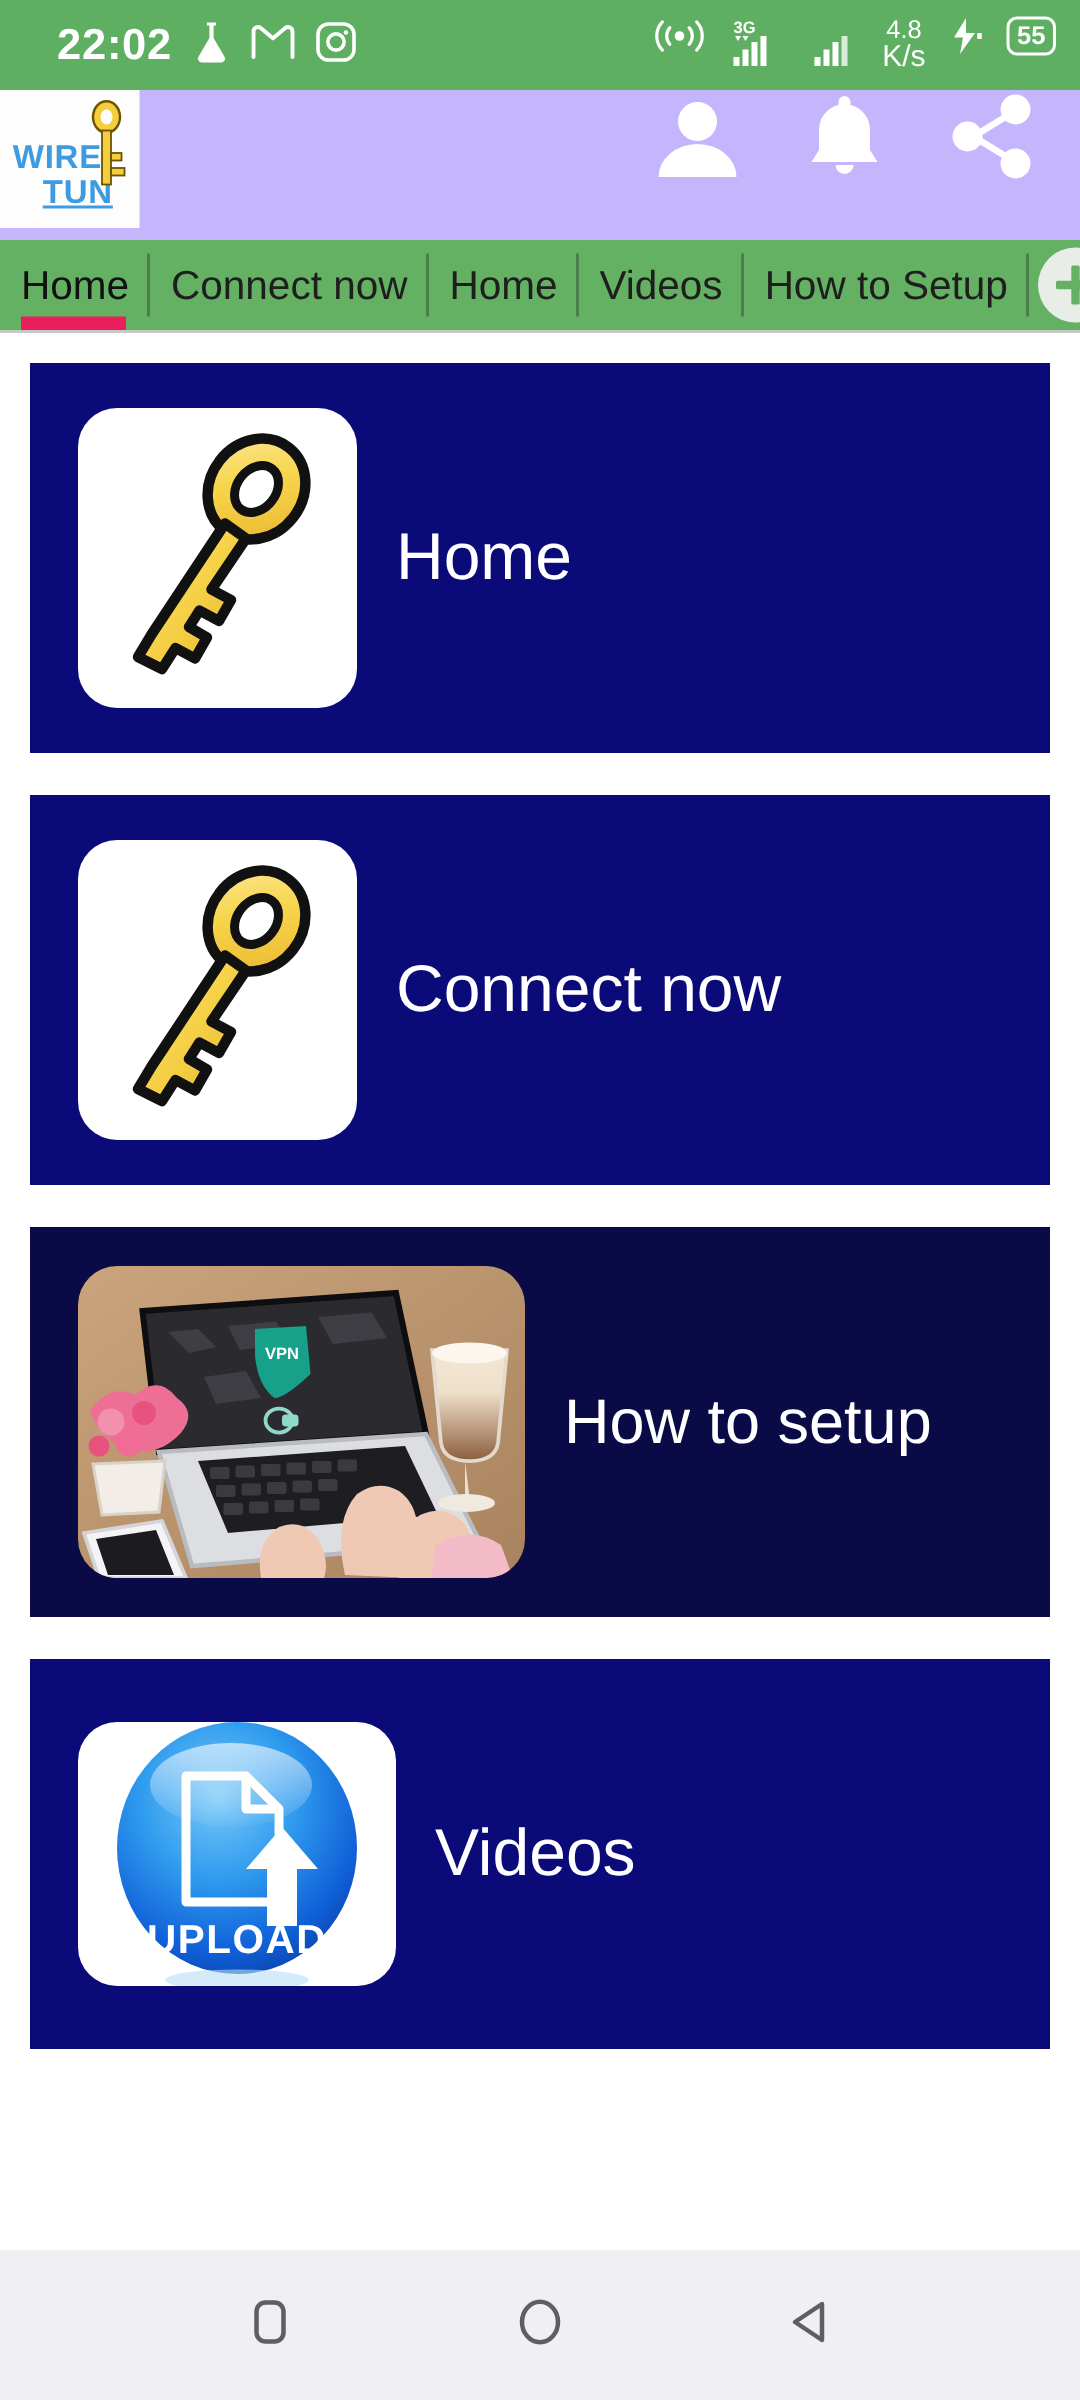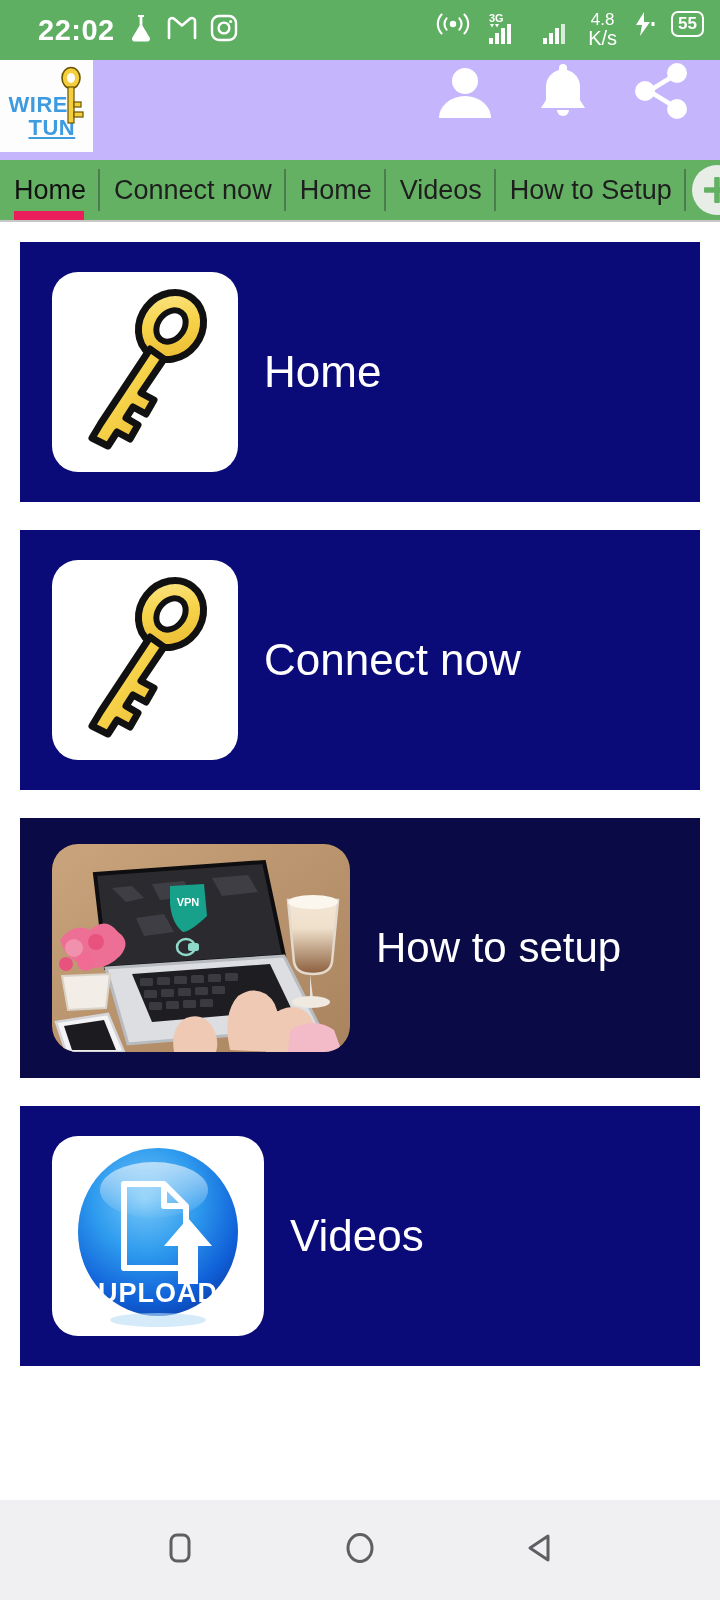--- a/index.html
+++ b/index.html
@@ -91,21 +91,21 @@
     background:#0A0A78; display:flex; align-items:center;
     cursor:pointer; overflow:hidden;
   }
   .card.dark { background:#0A0A46; }
   .card-thumb {
     flex:0 0 auto; margin-left:32px; background:#FFFFFF;
     display:flex; align-items:center; justify-content:center; overflow:hidden;border-radius:26px;
   }
   .thumb-square { width:186px; height:200px; }
   .thumb-wide   { width:298px; height:208px; background:#000; }
-  .thumb-upload { width:212px; height:200px; }
+  .thumb-upload { width:212px; height:176px; }
   .card-label {
     color:#FFFFFF; font-size:44px; margin-left:26px; line-height:1.1;
   }
   .card-label.small { font-size:42px; }
 
   
   .nav-bar {
     height:100px; flex:0 0 100px; background:#F0EFF1;
     display:flex; align-items:center; justify-content:space-around;
     padding:0 90px;

